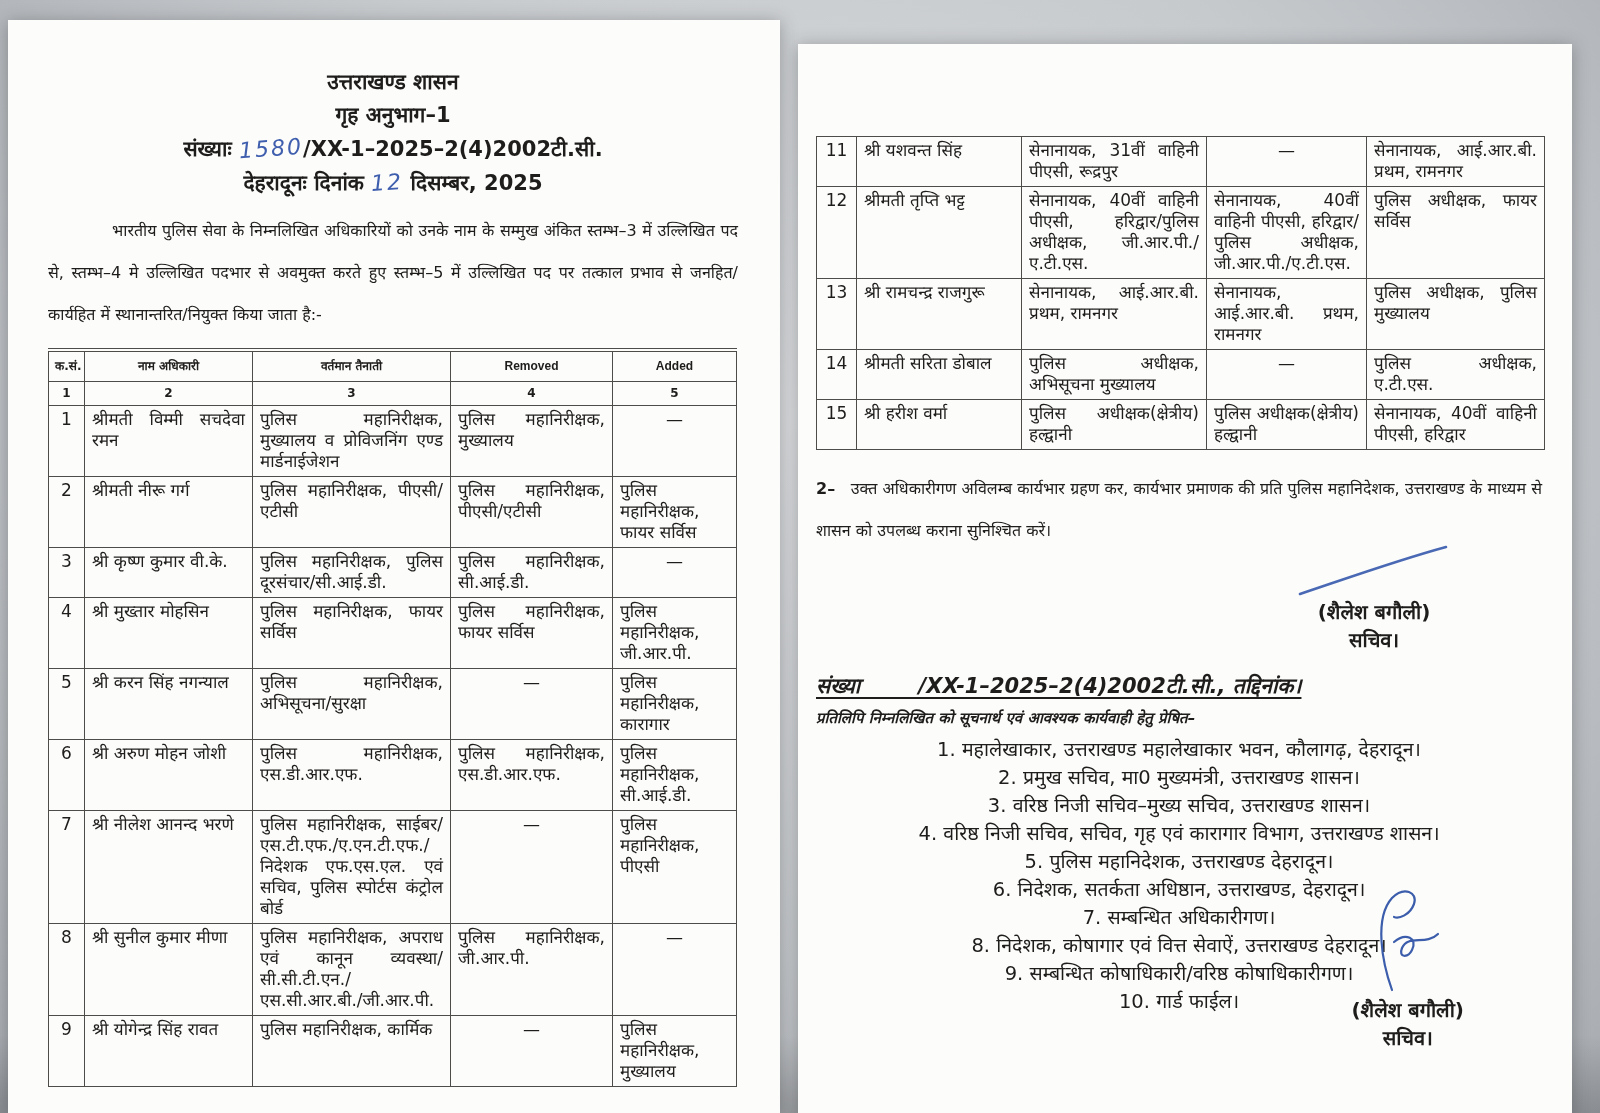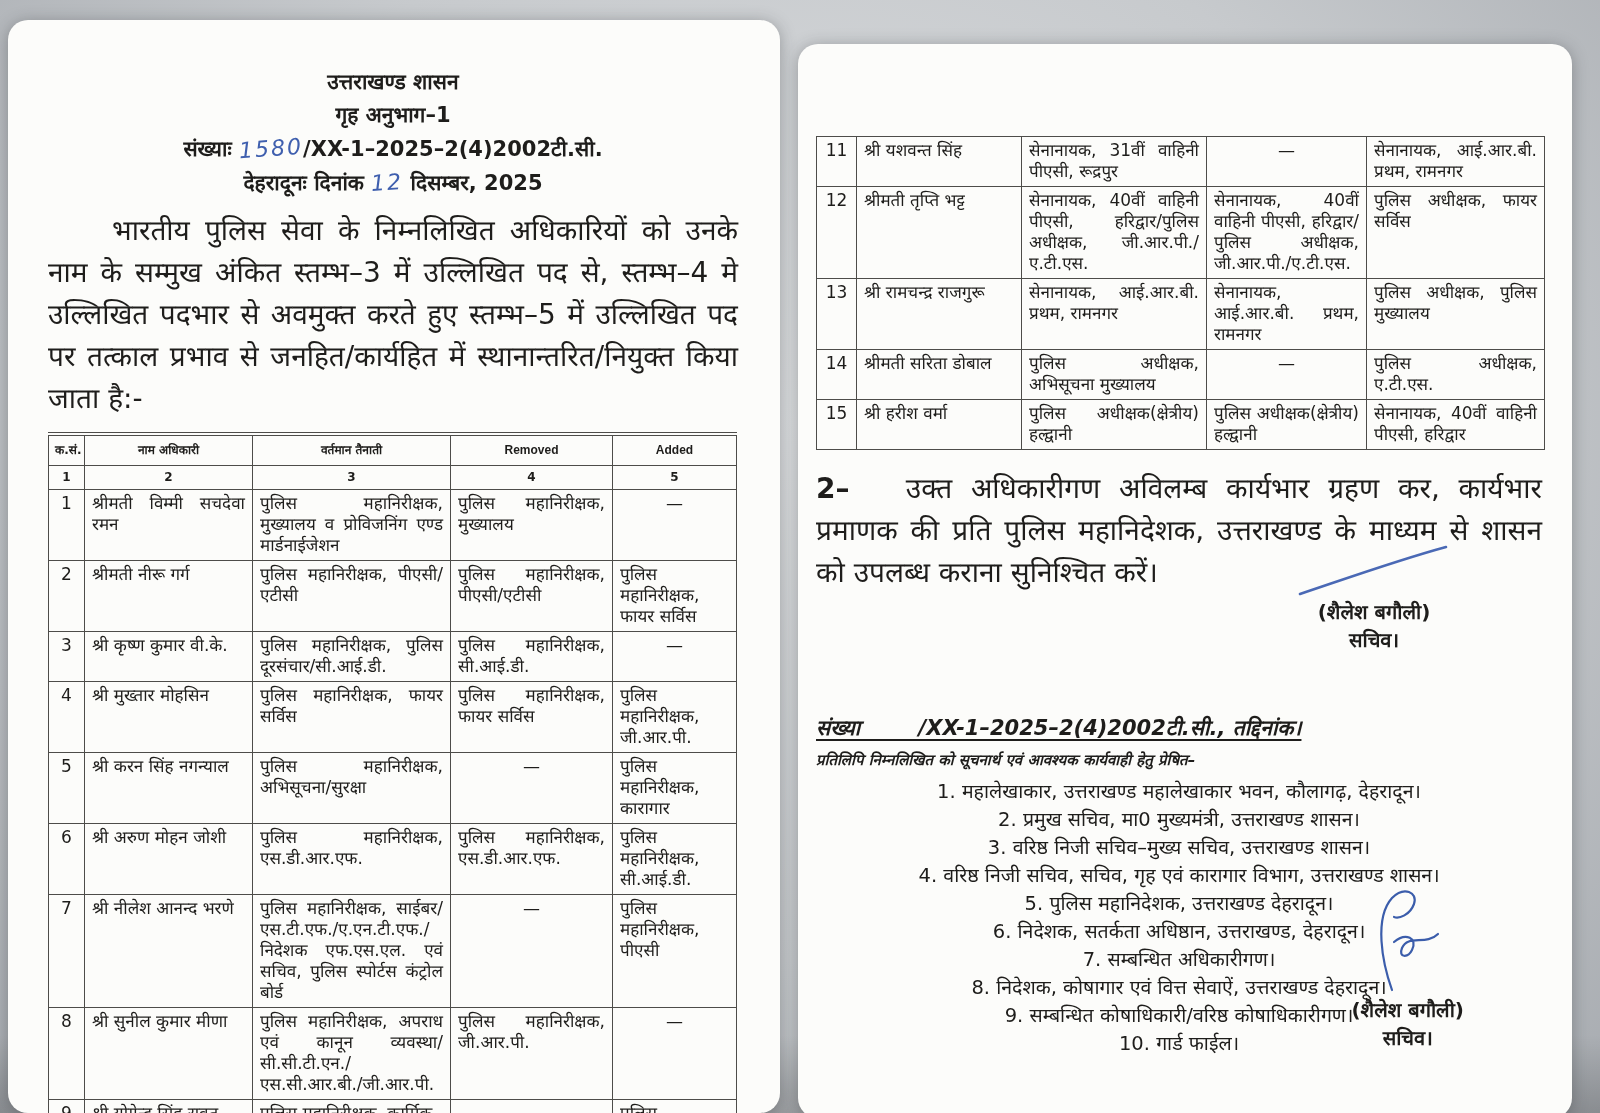--- a/index.html
+++ b/index.html
@@ -6,30 +6,29 @@
   .canvas{
     position:relative;width:1600px;height:1113px;overflow:hidden;
     font-family:"DejaVu Sans","Liberation Sans",sans-serif;color:#1e1d1b;
     background:
       linear-gradient(180deg, rgba(0,0,0,0) 93%, rgba(0,0,0,.18) 100%),
       radial-gradient(ellipse at 50% 38%, #dddfe1 0%, #c7cacd 55%, #a7abb0 100%);
   }
   .page{
     position:absolute;background:#fcfcfa;
     box-shadow:0 2px 16px rgba(40,42,46,.35);
-    border-radius:20px;
   }
   .page1{left:8px;top:20px;width:772px;height:1093px;padding:46px 42px 0 40px;box-sizing:border-box;}
   .page2{left:798px;top:4px;width:774px;height:1074px;padding:92px 30px 0 18px;box-sizing:border-box;margin-top:40px;}
   .bold{font-weight:bold;}
   .p1-header{line-height:33px;font-size:21px;font-weight:bold;text-align:center;}
   .doc-title{font-size:22px;font-weight:bold;text-align:center;margin-top:12px;
     text-decoration:underline;text-underline-offset:5px;text-decoration-thickness:2px;}
   .hand{color:#3f5fae;font-style:italic;font-size:22px;letter-spacing:2px;display:inline-block;transform:rotate(-4deg);font-weight:normal;}
-  .para{font-size:28px;line-height:42px;text-align:justify;margin:10px 0 0 0;}
+  .para{font-size:16px;line-height:42px;text-align:justify;margin:10px 0 0 0;}
   .para1{text-indent:64px;}
   .ttable{border-collapse:collapse;table-layout:fixed;margin-top:12px;font-size:17px;line-height:21px;}
   .ttable,.ttable th,.ttable td{border:1.5px solid #4d4c49;}
   .ttable{border-top:4px double #4d4c49;}
   .ttable th{padding:4px 6px;font-size:12px;}
   .ttable th.en{font-family:"Liberation Sans","DejaVu Sans",sans-serif;}
   .ttable td{padding:3px 7px 4px 7px;vertical-align:top;text-align:justify;overflow-wrap:break-word;}
   .ttable td.num{text-align:center;padding-left:2px;padding-right:2px;}
   .ttable td.dash{text-align:center;}
   .ttable tr.nums th{padding:1px 4px;}

